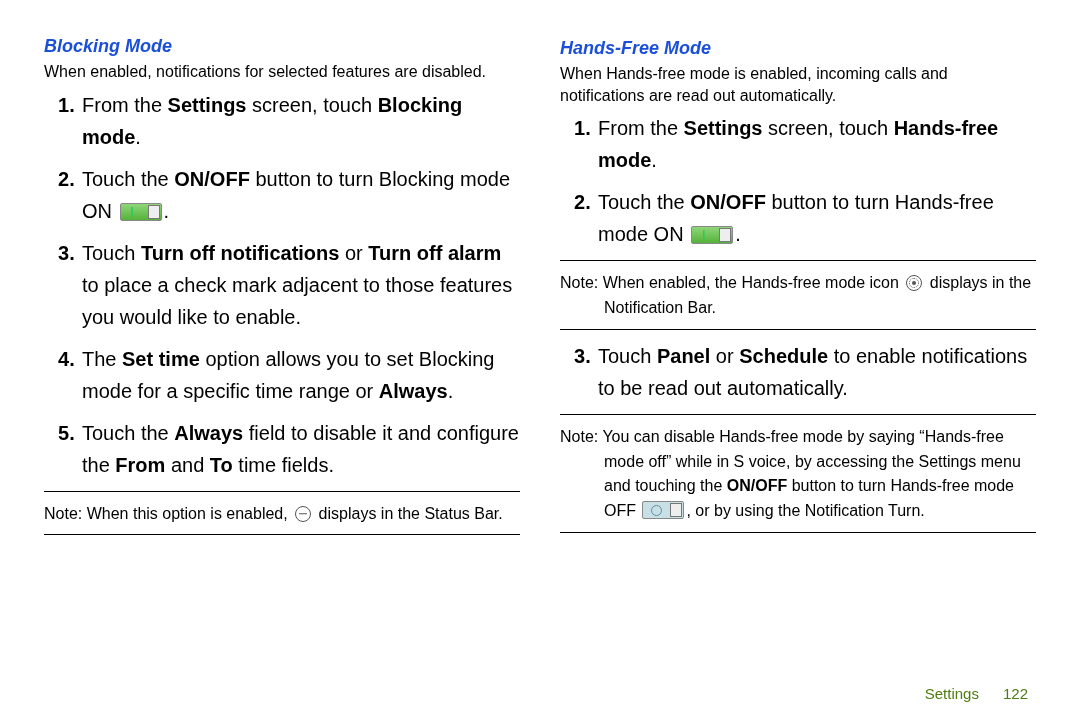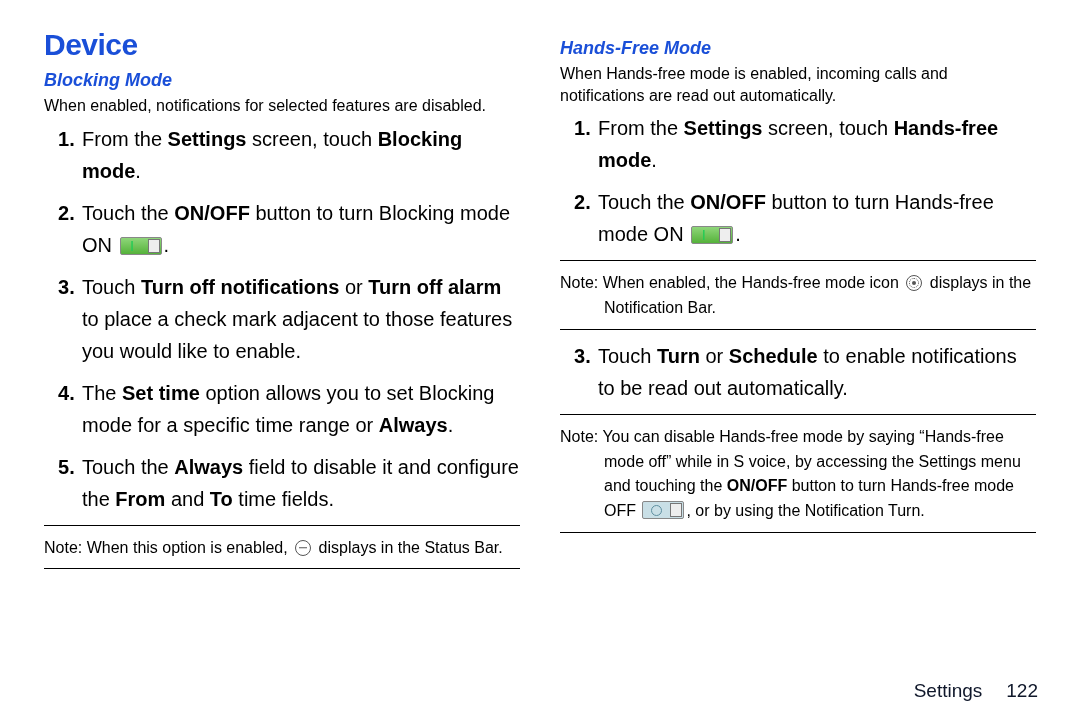--- a/index.html
+++ b/index.html
@@ -22,30 +22,29 @@
   .toggle.on { background: linear-gradient(#8fd67a, #55b23a); }
   .toggle.on::after { content: ""; position: absolute; right: 1px; top: 1px; width: 12px; height: 14px; background: #eee; border: 1px solid #777; box-sizing: border-box; }
   .toggle.on::before { content: "|"; position: absolute; left: 10px; top: -1px; font-size: 11px; color: #2c5; font-weight: bold; }
   .toggle.off { background: #c9dfe6; }
   .toggle.off::after { content: ""; position: absolute; right: 1px; top: 1px; width: 12px; height: 14px; background: #eee; border: 1px solid #777; box-sizing: border-box; }
   .toggle.off::before { content: ""; position: absolute; left: 8px; top: 3px; width: 9px; height: 9px; border: 1px solid #5e8fa0; border-radius: 50%; }
   .circ { display: inline-block; width: 16px; height: 16px; border: 1.5px solid #555; border-radius: 50%; vertical-align: -3px; position: relative; margin: 0 3px; }
   .circ.minus::after { content: ""; position: absolute; left: 3px; right: 3px; top: 50%; height: 1.5px; background: #555; transform: translateY(-50%); }
   .circ.wheel::before { content: ""; position: absolute; left: 2px; top: 2px; right: 2px; bottom: 2px; border: 1px dotted #555; border-radius: 50%; }
   .circ.wheel::after { content: ""; position: absolute; left: 50%; top: 50%; width: 4px; height: 4px; background: #555; border-radius: 50%; transform: translate(-50%, -50%); }
-  .footer { position: absolute; bottom: 18px; right: 42px; font-size: 19px; color: #0f172a; }
+  .footer { position: absolute; bottom: 18px; right: 52px; font-size: 15px; color: #4d7c0f; }
   .footer .pg { margin-left: 24px; }
 </style>
 </head>
 <body>
 
 <div class="page">
 
   <div class="col">
-    <h1 class="section">Device</h1>
     <h2 class="sub">Blocking Mode</h2>
     <p class="body">When enabled, notifications for selected features are disabled.</p>
 
     <ol class="steps">
       <li>
         <span>From the </span><span class="b">Settings</span><span> screen, touch </span><span class="b">Blocking mode</span><span>.</span>
       </li>
       <li>
         <span>Touch the </span><span class="b">ON/OFF</span><span> button to turn Blocking mode ON </span><span class="toggle on"></span><span>.</span>
       </li>
@@ -81,21 +80,21 @@
     </ol>
 
     <hr class="sep">
     <p class="note">
       <span class="label">Note:</span><span> When enabled, the Hands-free mode icon </span><span class="circ wheel"></span><span> displays in the Notification Bar.</span>
     </p>
     <hr class="sep">
 
     <ol class="steps start3">
       <li>
-        <span>Touch </span><span class="b">Turn</span><span> or </span><span class="b">Schedule</span><span> to enable notifications to be read out automatically.</span>
+        <span>Touch </span><span class="b">Panel</span><span> or </span><span class="b">Schedule</span><span> to enable notifications to be read out automatically.</span>
       </li>
     </ol>
 
     <hr class="sep">
     <p class="note">
       <span class="label">Note:</span><span> You can disable Hands-free mode by saying “Hands-free mode off” while in S voice, by accessing the Settings menu and touching the </span><span class="b">ON/OFF</span><span> button to turn Hands-free mode OFF </span><span class="toggle off"></span><span>, or by using the Notification Turn.</span>
     </p>
     <hr class="sep">
   </div>
 

